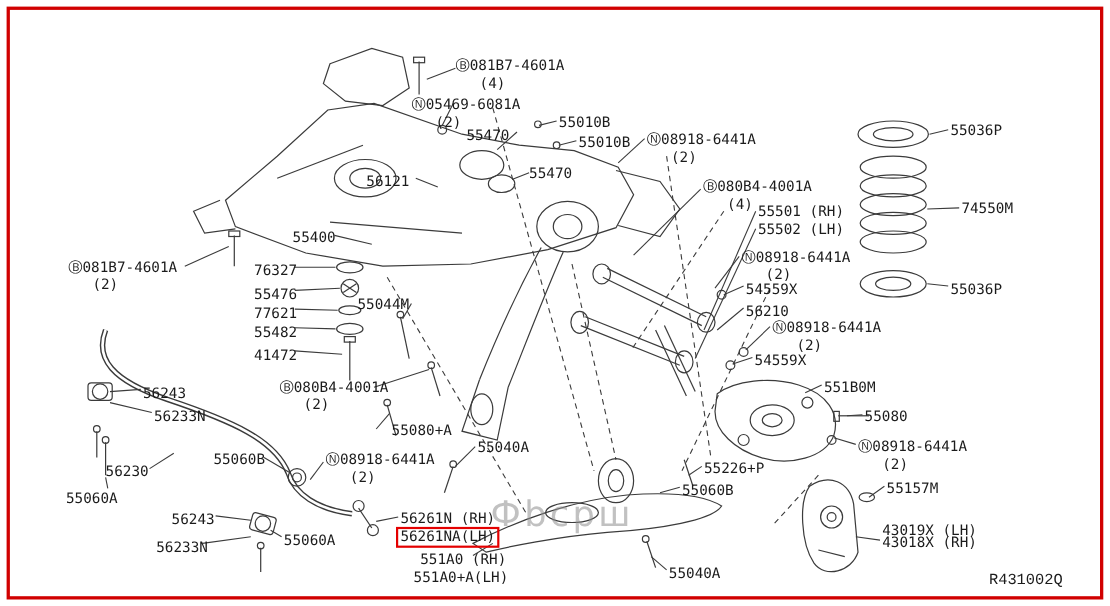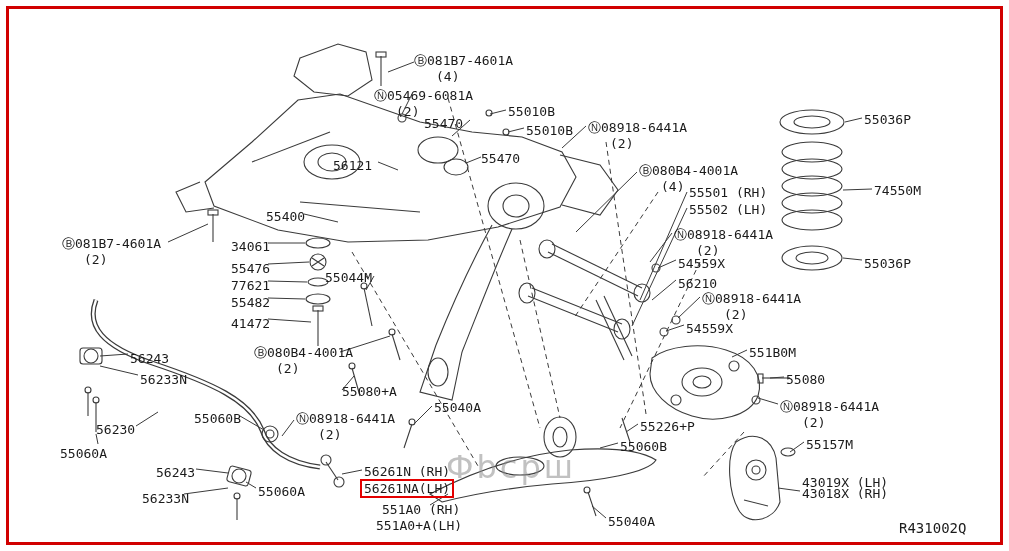--- a/index.html
+++ b/index.html
@@ -10,21 +10,21 @@
   svg.art{position:absolute;left:0;top:0;}
   svg.art *{stroke:#3b3b3b;fill:none;stroke-width:1.1;}
   svg.art .thick{stroke-width:5;}
   svg.art .inner{stroke:#ffffff;stroke-width:2.4;}
   svg.art .dash{stroke-dasharray:5 4;stroke-width:1;}
   svg.art .leader{stroke-width:1;}
   .lbl{position:absolute;font-size:13px;line-height:15px;color:#1b1b1b;white-space:nowrap;}
   .hl{border:2px solid #e40000;padding:0 2px;margin-left:-4px;margin-top:-2px;}
   .watermark{position:absolute;left:446px;top:448px;font-size:32px;color:#8f8f8f;
              opacity:.55;letter-spacing:3px;font-family:"DejaVu Sans",sans-serif;}
-  .ref{position:absolute;font-size:14px;color:#1b1b1b;}
+  .ref{position:absolute;font-size:14px;color:#1b1b1b;font-family:Liberation Mono, monospace;}
 </style>
 </head>
 <body>
 
 <div id="canvas">
 
   <svg class="art" width="1009" height="551" viewBox="0 0 1009 551">
 
     <g>
       <path d="M300,58 L338,44 L366,52 L372,80 L348,96 L314,92 L294,76 Z"></path>
@@ -231,41 +231,41 @@
   <div class="lbl" style="left:333px;top:158px">56121</div>
   <div class="lbl" style="left:481px;top:151px">55470</div>
   <div class="lbl" style="left:639px;top:163px">Ⓑ080B4-4001A</div>
   <div class="lbl" style="left:661px;top:179px">(4)</div>
   <div class="lbl" style="left:689px;top:185px">55501 (RH)</div>
   <div class="lbl" style="left:689px;top:202px">55502 (LH)</div>
   <div class="lbl" style="left:874px;top:183px">74550M</div>
   <div class="lbl" style="left:266px;top:209px">55400</div>
   <div class="lbl" style="left:62px;top:236px">Ⓑ081B7-4601A</div>
   <div class="lbl" style="left:84px;top:252px">(2)</div>
-  <div class="lbl" style="left:231px;top:239px">34061</div>
+  <div class="lbl" style="left:231px;top:239px">76327</div>
   <div class="lbl" style="left:674px;top:227px">Ⓝ08918-6441A</div>
   <div class="lbl" style="left:696px;top:243px">(2)</div>
   <div class="lbl" style="left:231px;top:261px">55476</div>
   <div class="lbl" style="left:678px;top:256px">54559X</div>
   <div class="lbl" style="left:864px;top:256px">55036P</div>
   <div class="lbl" style="left:231px;top:278px">77621</div>
   <div class="lbl" style="left:325px;top:270px">55044M</div>
   <div class="lbl" style="left:678px;top:276px">56210</div>
   <div class="lbl" style="left:231px;top:295px">55482</div>
   <div class="lbl" style="left:702px;top:291px">Ⓝ08918-6441A</div>
   <div class="lbl" style="left:724px;top:307px">(2)</div>
   <div class="lbl" style="left:231px;top:316px">41472</div>
   <div class="lbl" style="left:686px;top:321px">54559X</div>
   <div class="lbl" style="left:254px;top:345px">Ⓑ080B4-4001A</div>
   <div class="lbl" style="left:276px;top:361px">(2)</div>
   <div class="lbl" style="left:749px;top:345px">551B0M</div>
   <div class="lbl" style="left:130px;top:351px">56243</div>
   <div class="lbl" style="left:140px;top:372px">56233N</div>
   <div class="lbl" style="left:786px;top:372px">55080</div>
-  <div class="lbl" style="left:342px;top:384px">55080+A</div>
+  <div class="lbl" style="left:356px;top:384px">55080+A</div>
   <div class="lbl" style="left:780px;top:399px">Ⓝ08918-6441A</div>
   <div class="lbl" style="left:802px;top:415px">(2)</div>
   <div class="lbl" style="left:434px;top:400px">55040A</div>
   <div class="lbl" style="left:194px;top:411px">55060B</div>
   <div class="lbl" style="left:296px;top:411px">Ⓝ08918-6441A</div>
   <div class="lbl" style="left:318px;top:427px">(2)</div>
   <div class="lbl" style="left:96px;top:422px">56230</div>
   <div class="lbl" style="left:640px;top:419px">55226+P</div>
   <div class="lbl" style="left:60px;top:446px">55060A</div>
   <div class="lbl" style="left:620px;top:439px">55060B</div>

